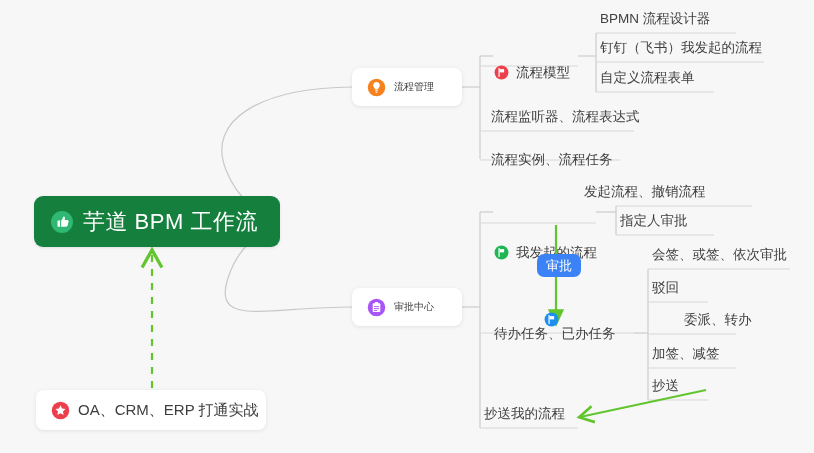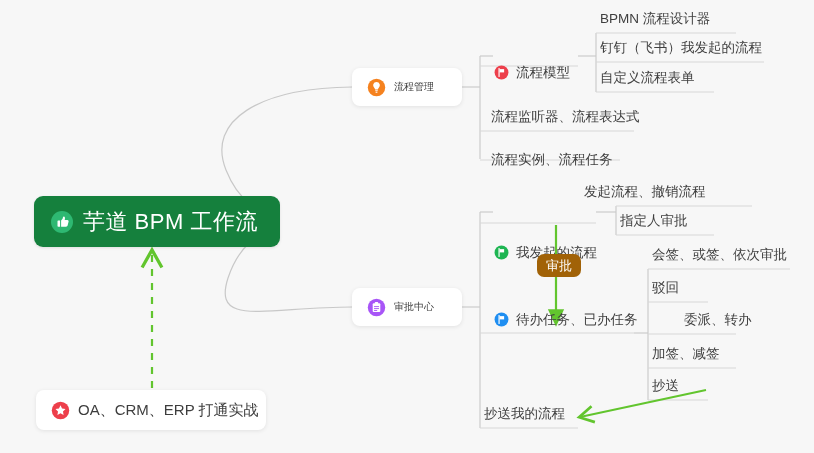--- a/index.html
+++ b/index.html
@@ -71,21 +71,21 @@
     display:flex;align-items:center;
     box-sizing:border-box;
     padding-bottom:2px;
   }
   .text-node .tn-label{line-height:1;}
   .text-node .icon{margin-right:7px;}
 
   
   .chip{
     position:absolute;
-    background:#a16207;
+    background:#3b82f6;
     color:#ffffff;
     font-size:13px;
     border-radius:7px;
     padding:5px 9px;
     line-height:1;
     white-space:nowrap;
   }
   #chip-approve{left:537px;top:254px;}
 </style>
 </head>
@@ -225,21 +225,21 @@
     <span class="tn-label">我发起的流程</span>
   </div>
 
   <div class="text-node" style="left:584px;top:185px;">
     <span class="tn-label">发起流程、撤销流程</span>
   </div>
   <div class="text-node" style="left:620px;top:214px;">
     <span class="tn-label">指定人审批</span>
   </div>
 
-  <div class="text-node" style="left:494px;top:312px;">
+  <div class="text-node" style="left:494px;top:312px;flex-direction:column;">
     <span class="icon icon-sm">
       <svg viewBox="0 0 16 16" width="15" height="15">
         <circle cx="8" cy="8" r="7.4" fill="#1f8ef1"></circle>
         <path d="M5.4,3.8 v8.5" stroke="#ffffff" stroke-width="1.25" stroke-linecap="round" fill="none"></path>
         <path d="M5.9,4.4 h4.9 v3.5 h-4.9 z" fill="#ffffff"></path>
       </svg>
     </span>
     <span class="tn-label">待办任务、已办任务</span>
   </div>
 

